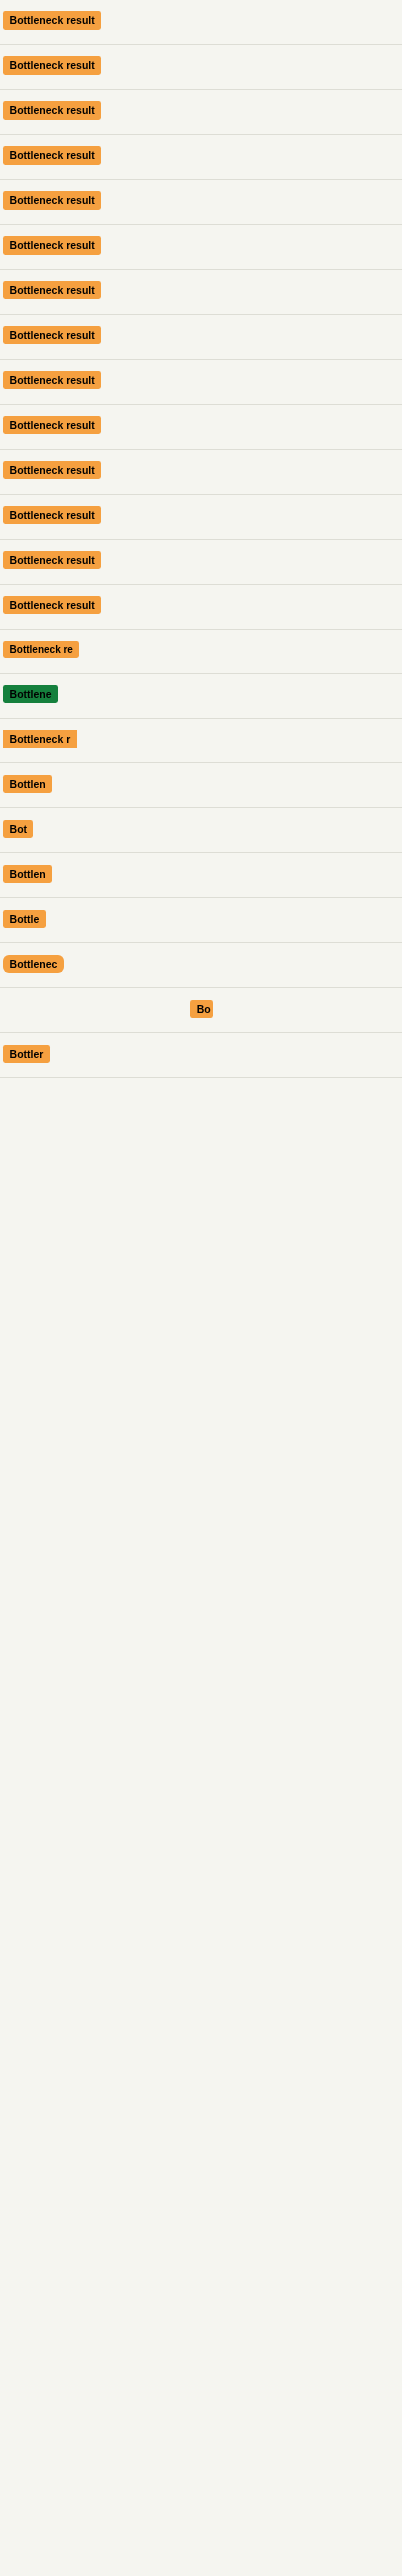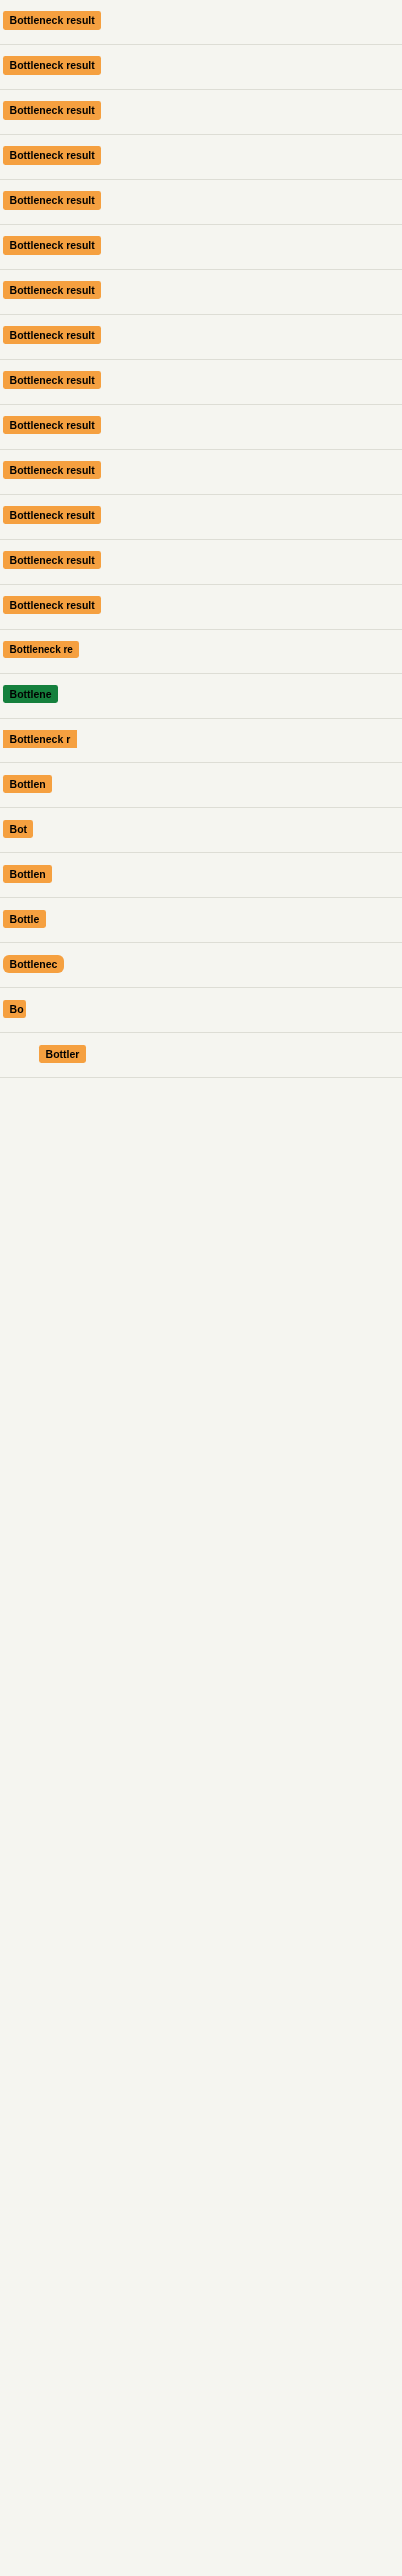--- a/index.html
+++ b/index.html
@@ -48,18 +48,18 @@
       <div style="padding: 11.3px 3.2px; border-bottom: 0.8px solid rgb(221, 221, 213);"><div style="display: inline-block; background-color: rgb(245, 160, 64); color: rgb(0, 0, 0); font-size: 10.5px; font-weight: bold; padding: 3.2px 6.4px; border-radius: 2.4px; white-space: nowrap; overflow: hidden; max-width: 105px; min-width: 16px;">Bottleneck result</div></div>
       <div style="padding: 11.3px 3.2px; border-bottom: 0.8px solid rgb(221, 221, 213);"><div style="display: inline-block; background-color: rgb(245, 160, 64); color: rgb(0, 0, 0); font-size: 10.5px; font-weight: bold; padding: 3.2px 6.4px; border-radius: 2.4px; white-space: nowrap; overflow: hidden; max-width: 105px; min-width: 16px;">Bottleneck result</div></div>
       <div style="padding: 11.3px 3.2px; border-bottom: 0.8px solid rgb(221, 221, 213);"><div style="display: inline-block; background-color: rgb(245, 160, 64); color: rgb(0, 0, 0); font-size: 10px; font-weight: bold; padding: 3.2px 6.4px; border-radius: 2.4px; white-space: nowrap; overflow: hidden; max-width: 89px; min-width: 16px;">Bottleneck re</div></div>
       <div style="padding: 11.3px 3.2px; border-bottom: 0.8px solid rgb(221, 221, 213);"><div style="display: inline-block; background-color: #15803d; color: rgb(0, 0, 0); font-size: 10.5px; font-weight: bold; padding: 3.2px 6.4px; border-radius: 2.4px; white-space: nowrap; overflow: hidden; max-width: 64px; min-width: 16px;">Bottlene</div></div>
       <div style="padding: 11.3px 3.2px; border-bottom: 0.8px solid rgb(221, 221, 213);"><div style="display: inline-block; background-color: rgb(245, 160, 64); color: rgb(0, 0, 0); font-size: 10.5px; font-weight: bold; padding: 3.2px 6.4px; border-radius: 0; white-space: nowrap; overflow: hidden; max-width: 76px; min-width: 16px;">Bottleneck r</div></div>
       <div style="padding: 11.3px 3.2px; border-bottom: 0.8px solid rgb(221, 221, 213);"><div style="display: inline-block; background-color: rgb(245, 160, 64); color: rgb(0, 0, 0); font-size: 10.5px; font-weight: bold; padding: 3.2px 6.4px; border-radius: 2.4px; white-space: nowrap; overflow: hidden; max-width: 58px; min-width: 16px;">Bottlen</div></div>
       <div style="padding: 11.3px 3.2px; border-bottom: 0.8px solid rgb(221, 221, 213);"><div style="display: inline-block; background-color: rgb(245, 160, 64); color: rgb(0, 0, 0); font-size: 10.5px; font-weight: bold; padding: 3.2px 6.4px; border-radius: 2.4px; white-space: nowrap; overflow: hidden; max-width: 32px; min-width: 16px;">Bot</div></div>
       <div style="padding: 11.3px 3.2px; border-bottom: 0.8px solid rgb(221, 221, 213);"><div style="display: inline-block; background-color: rgb(245, 160, 64); color: rgb(0, 0, 0); font-size: 10.5px; font-weight: bold; padding: 3.2px 6.4px; border-radius: 2.4px; white-space: nowrap; overflow: hidden; max-width: 58px; min-width: 16px;">Bottlen</div></div>
       <div style="padding: 11.3px 3.2px; border-bottom: 0.8px solid rgb(221, 221, 213);"><div style="display: inline-block; background-color: rgb(245, 160, 64); color: rgb(0, 0, 0); font-size: 10.5px; font-weight: bold; padding: 3.2px 6.4px; border-radius: 2.4px; white-space: nowrap; overflow: hidden; max-width: 48px; min-width: 16px;">Bottle</div></div>
       <div style="padding: 11.3px 3.2px; border-bottom: 0.8px solid rgb(221, 221, 213);"><div style="display: inline-block; background-color: rgb(245, 160, 64); color: rgb(0, 0, 0); font-size: 10.5px; font-weight: bold; padding: 3.2px 6.4px; border-radius: 6px; white-space: nowrap; overflow: hidden; max-width: 68px; min-width: 16px;">Bottlenec</div></div>
-      <div style="padding: 11.3px 3.2px; border-bottom: 0.8px solid rgb(221, 221, 213);"><div style="display: inline-block; background-color: rgb(245, 160, 64); color: rgb(0, 0, 0); font-size: 10.5px; font-weight: bold; padding: 3.2px 6.4px; border-radius: 2.4px; white-space: nowrap; overflow: hidden; max-width: 22.5px; min-width: 16px;">Bo</div></div>
-      <div style="padding: 11.3px 3.2px; border-bottom: 0.8px solid rgb(221, 221, 213);"><div style="display: inline-block; background-color: rgb(245, 160, 64); color: rgb(0, 0, 0); font-size: 10.5px; font-weight: bold; padding: 3.2px 6.4px; border-radius: 2.4px; white-space: nowrap; overflow: hidden; max-width: 52px; min-width: 16px; margin-left: 36px;">Bottler</div></div>
+      <div style="padding: 11.3px 3.2px; border-bottom: 0.8px solid rgb(221, 221, 213); text-align: center;"><div style="display: inline-block; background-color: rgb(245, 160, 64); color: rgb(0, 0, 0); font-size: 10.5px; font-weight: bold; padding: 3.2px 6.4px; border-radius: 2.4px; white-space: nowrap; overflow: hidden; max-width: 22.5px; min-width: 16px;">Bo</div></div>
+      <div style="padding: 11.3px 3.2px; border-bottom: 0.8px solid rgb(221, 221, 213);"><div style="display: inline-block; background-color: rgb(245, 160, 64); color: rgb(0, 0, 0); font-size: 10.5px; font-weight: bold; padding: 3.2px 6.4px; border-radius: 2.4px; white-space: nowrap; overflow: hidden; max-width: 52px; min-width: 16px;">Bottler</div></div>
     </div>
 
 </div>
 
 
 </body></html>

